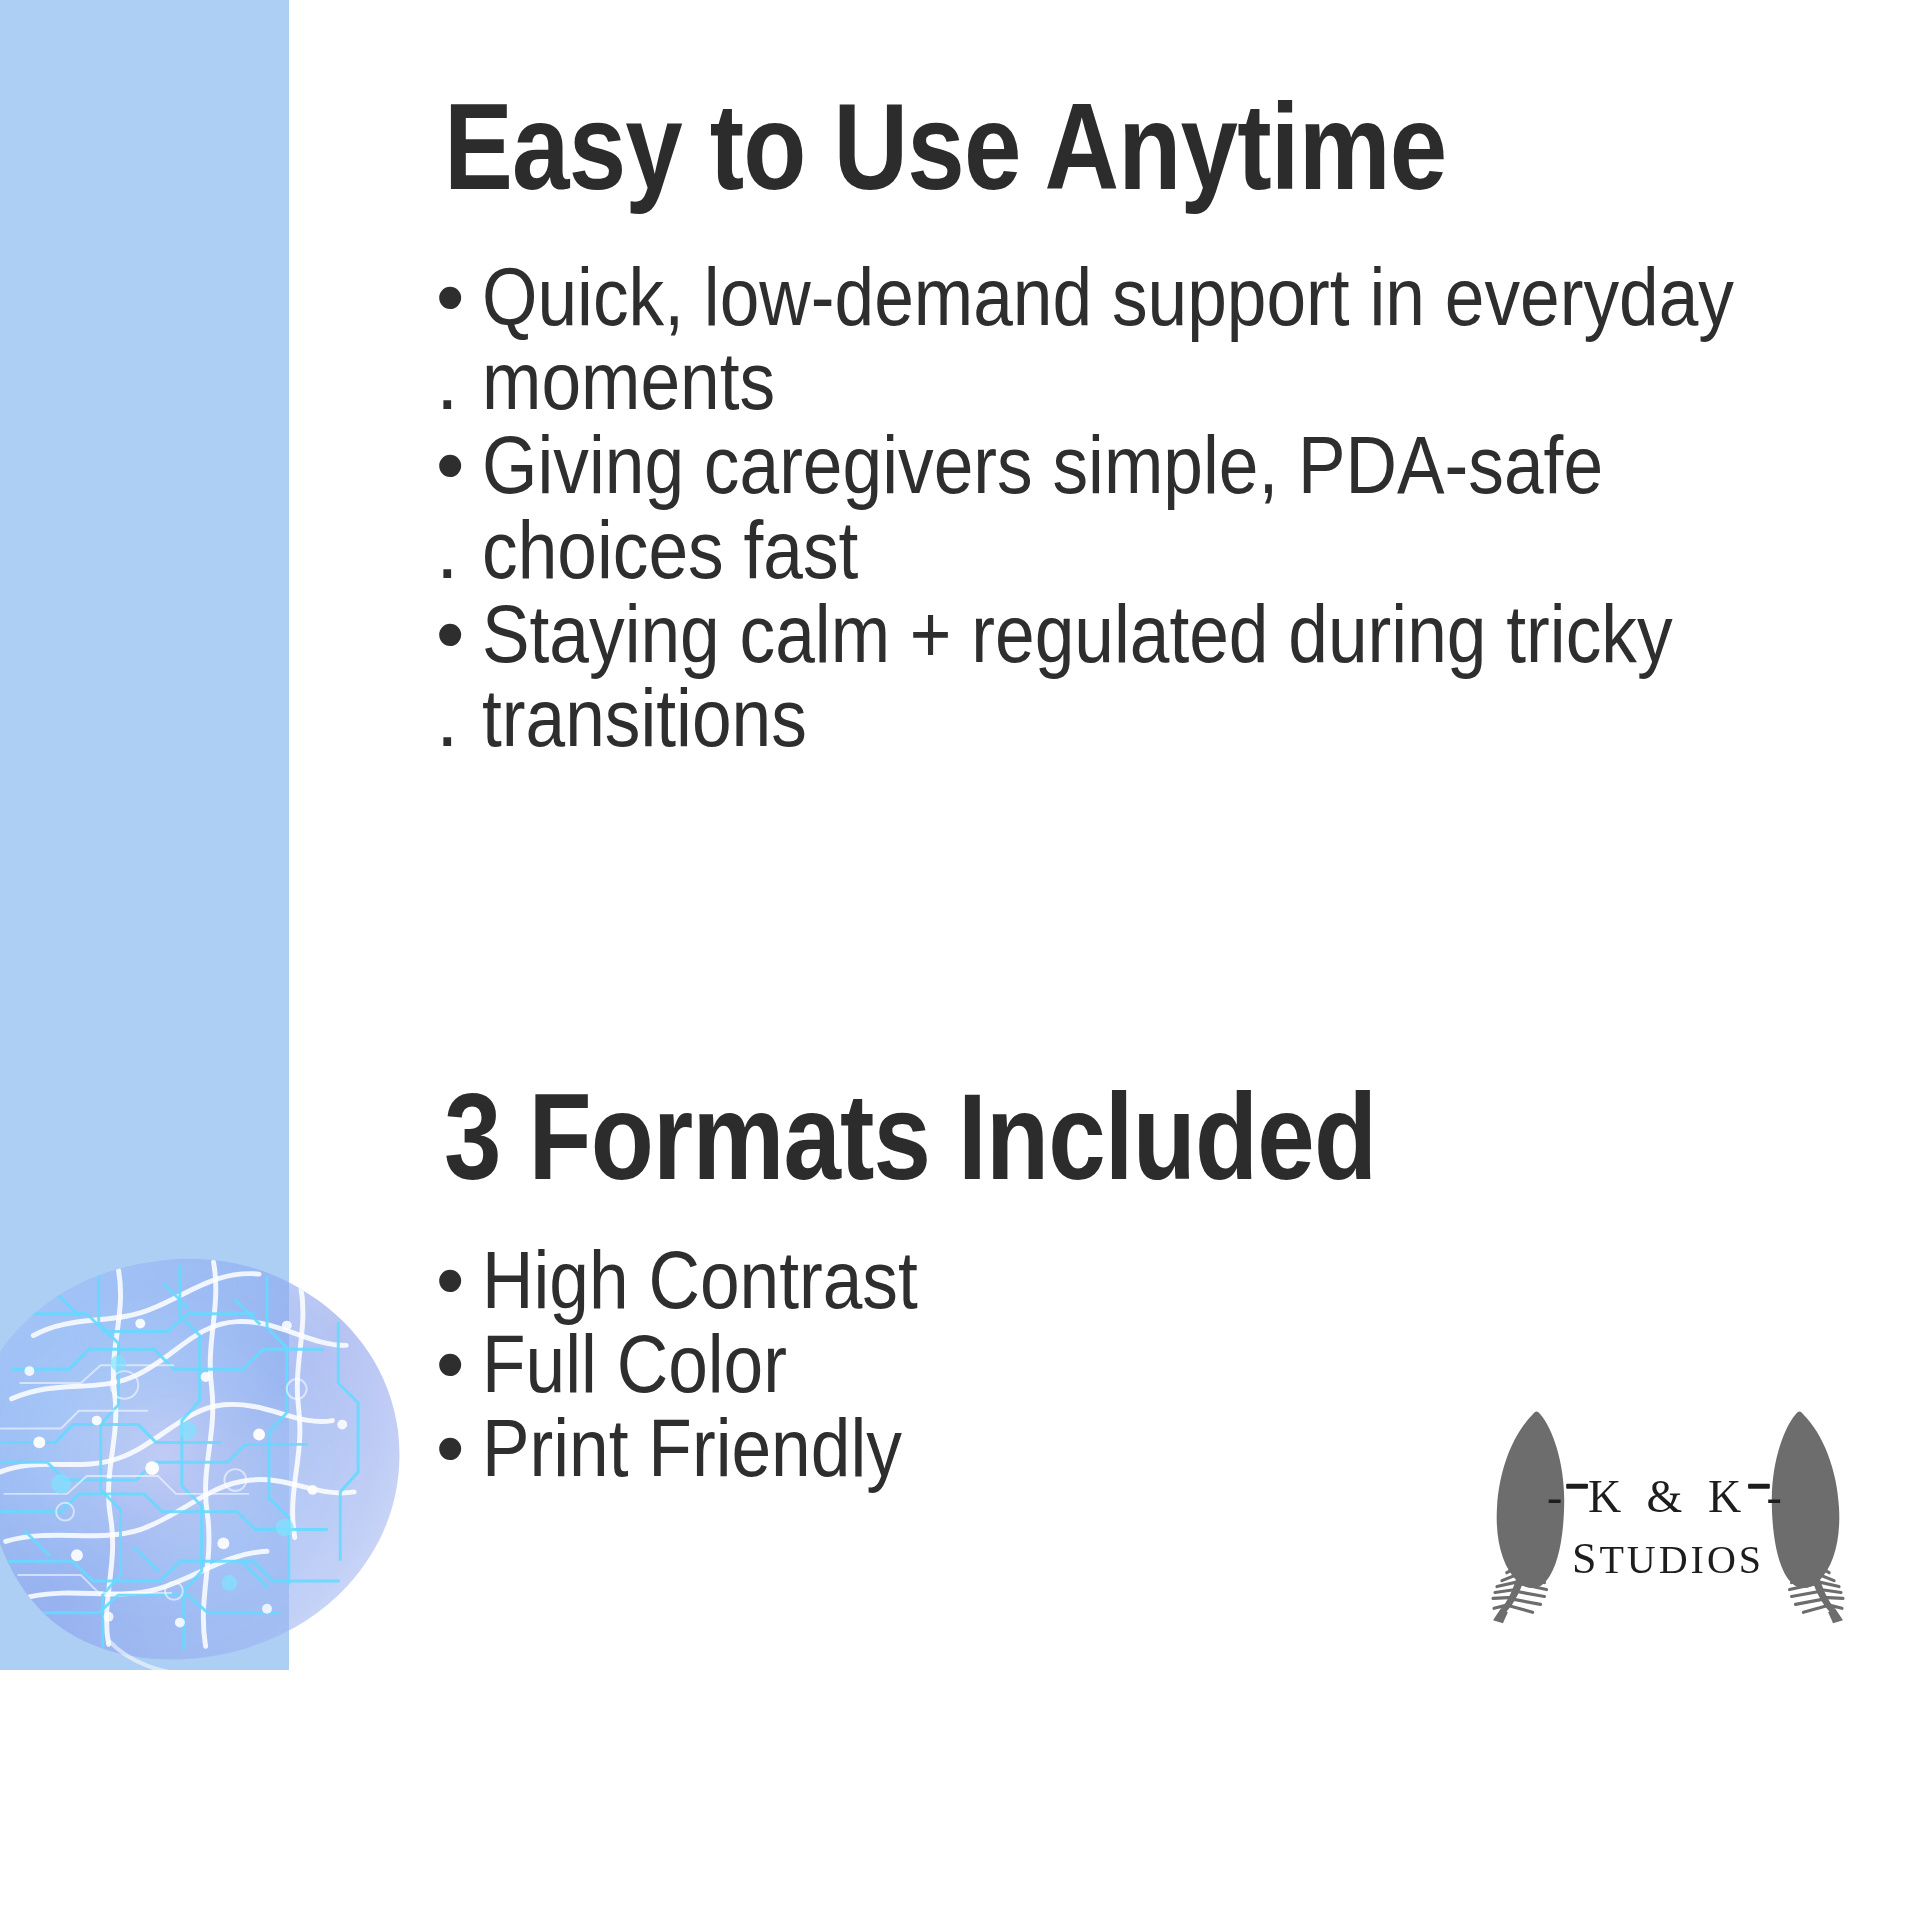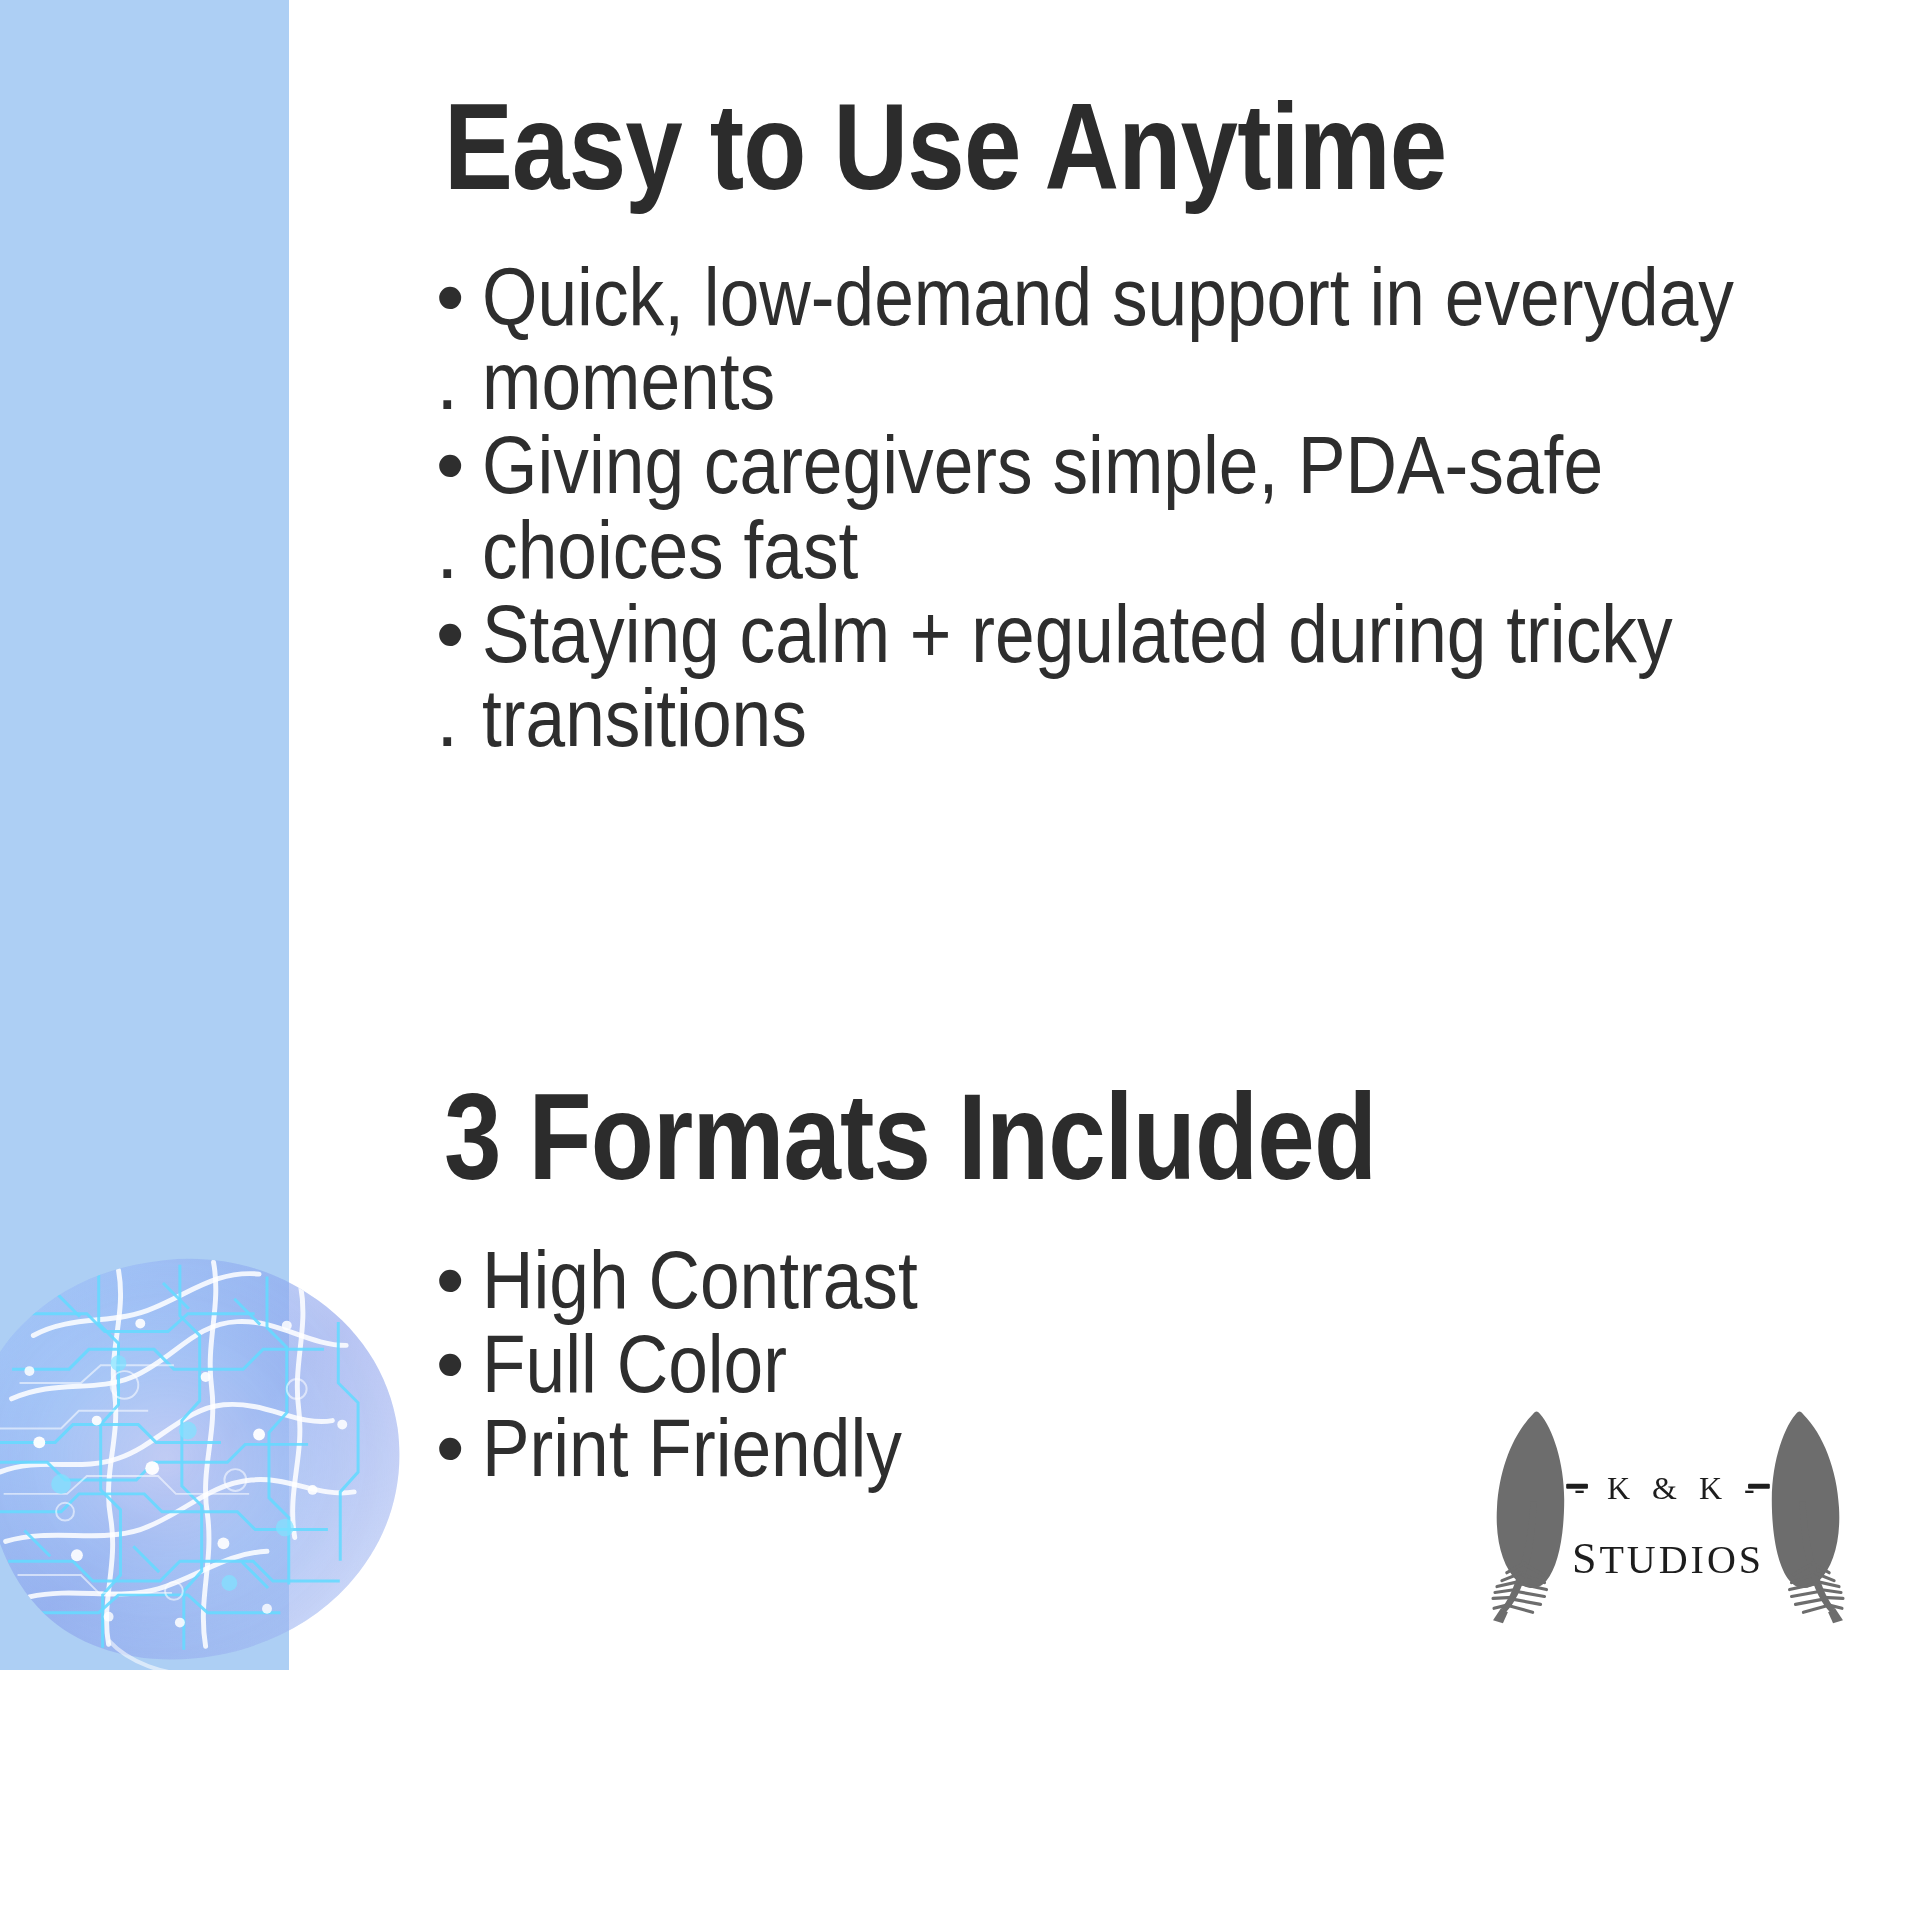--- a/index.html
+++ b/index.html
@@ -115,21 +115,21 @@
   .logo-text {
     position: absolute;
     left: 0; right: 0;
     text-align: center;
     color: #1d1d1d;
     font-family: "Liberation Serif", serif;
     white-space: nowrap;
   }
   #logo-kk {
     top: 91px;
-    font-size: 32px;
+    font-size: 46px;
     letter-spacing: 7px;
   }
   #logo-studios {
     top: 154px;
     font-size: 44px;
     letter-spacing: 3px;
   }
   #logo-studios .small { font-size: 40px; }
 </style>
 </head>

